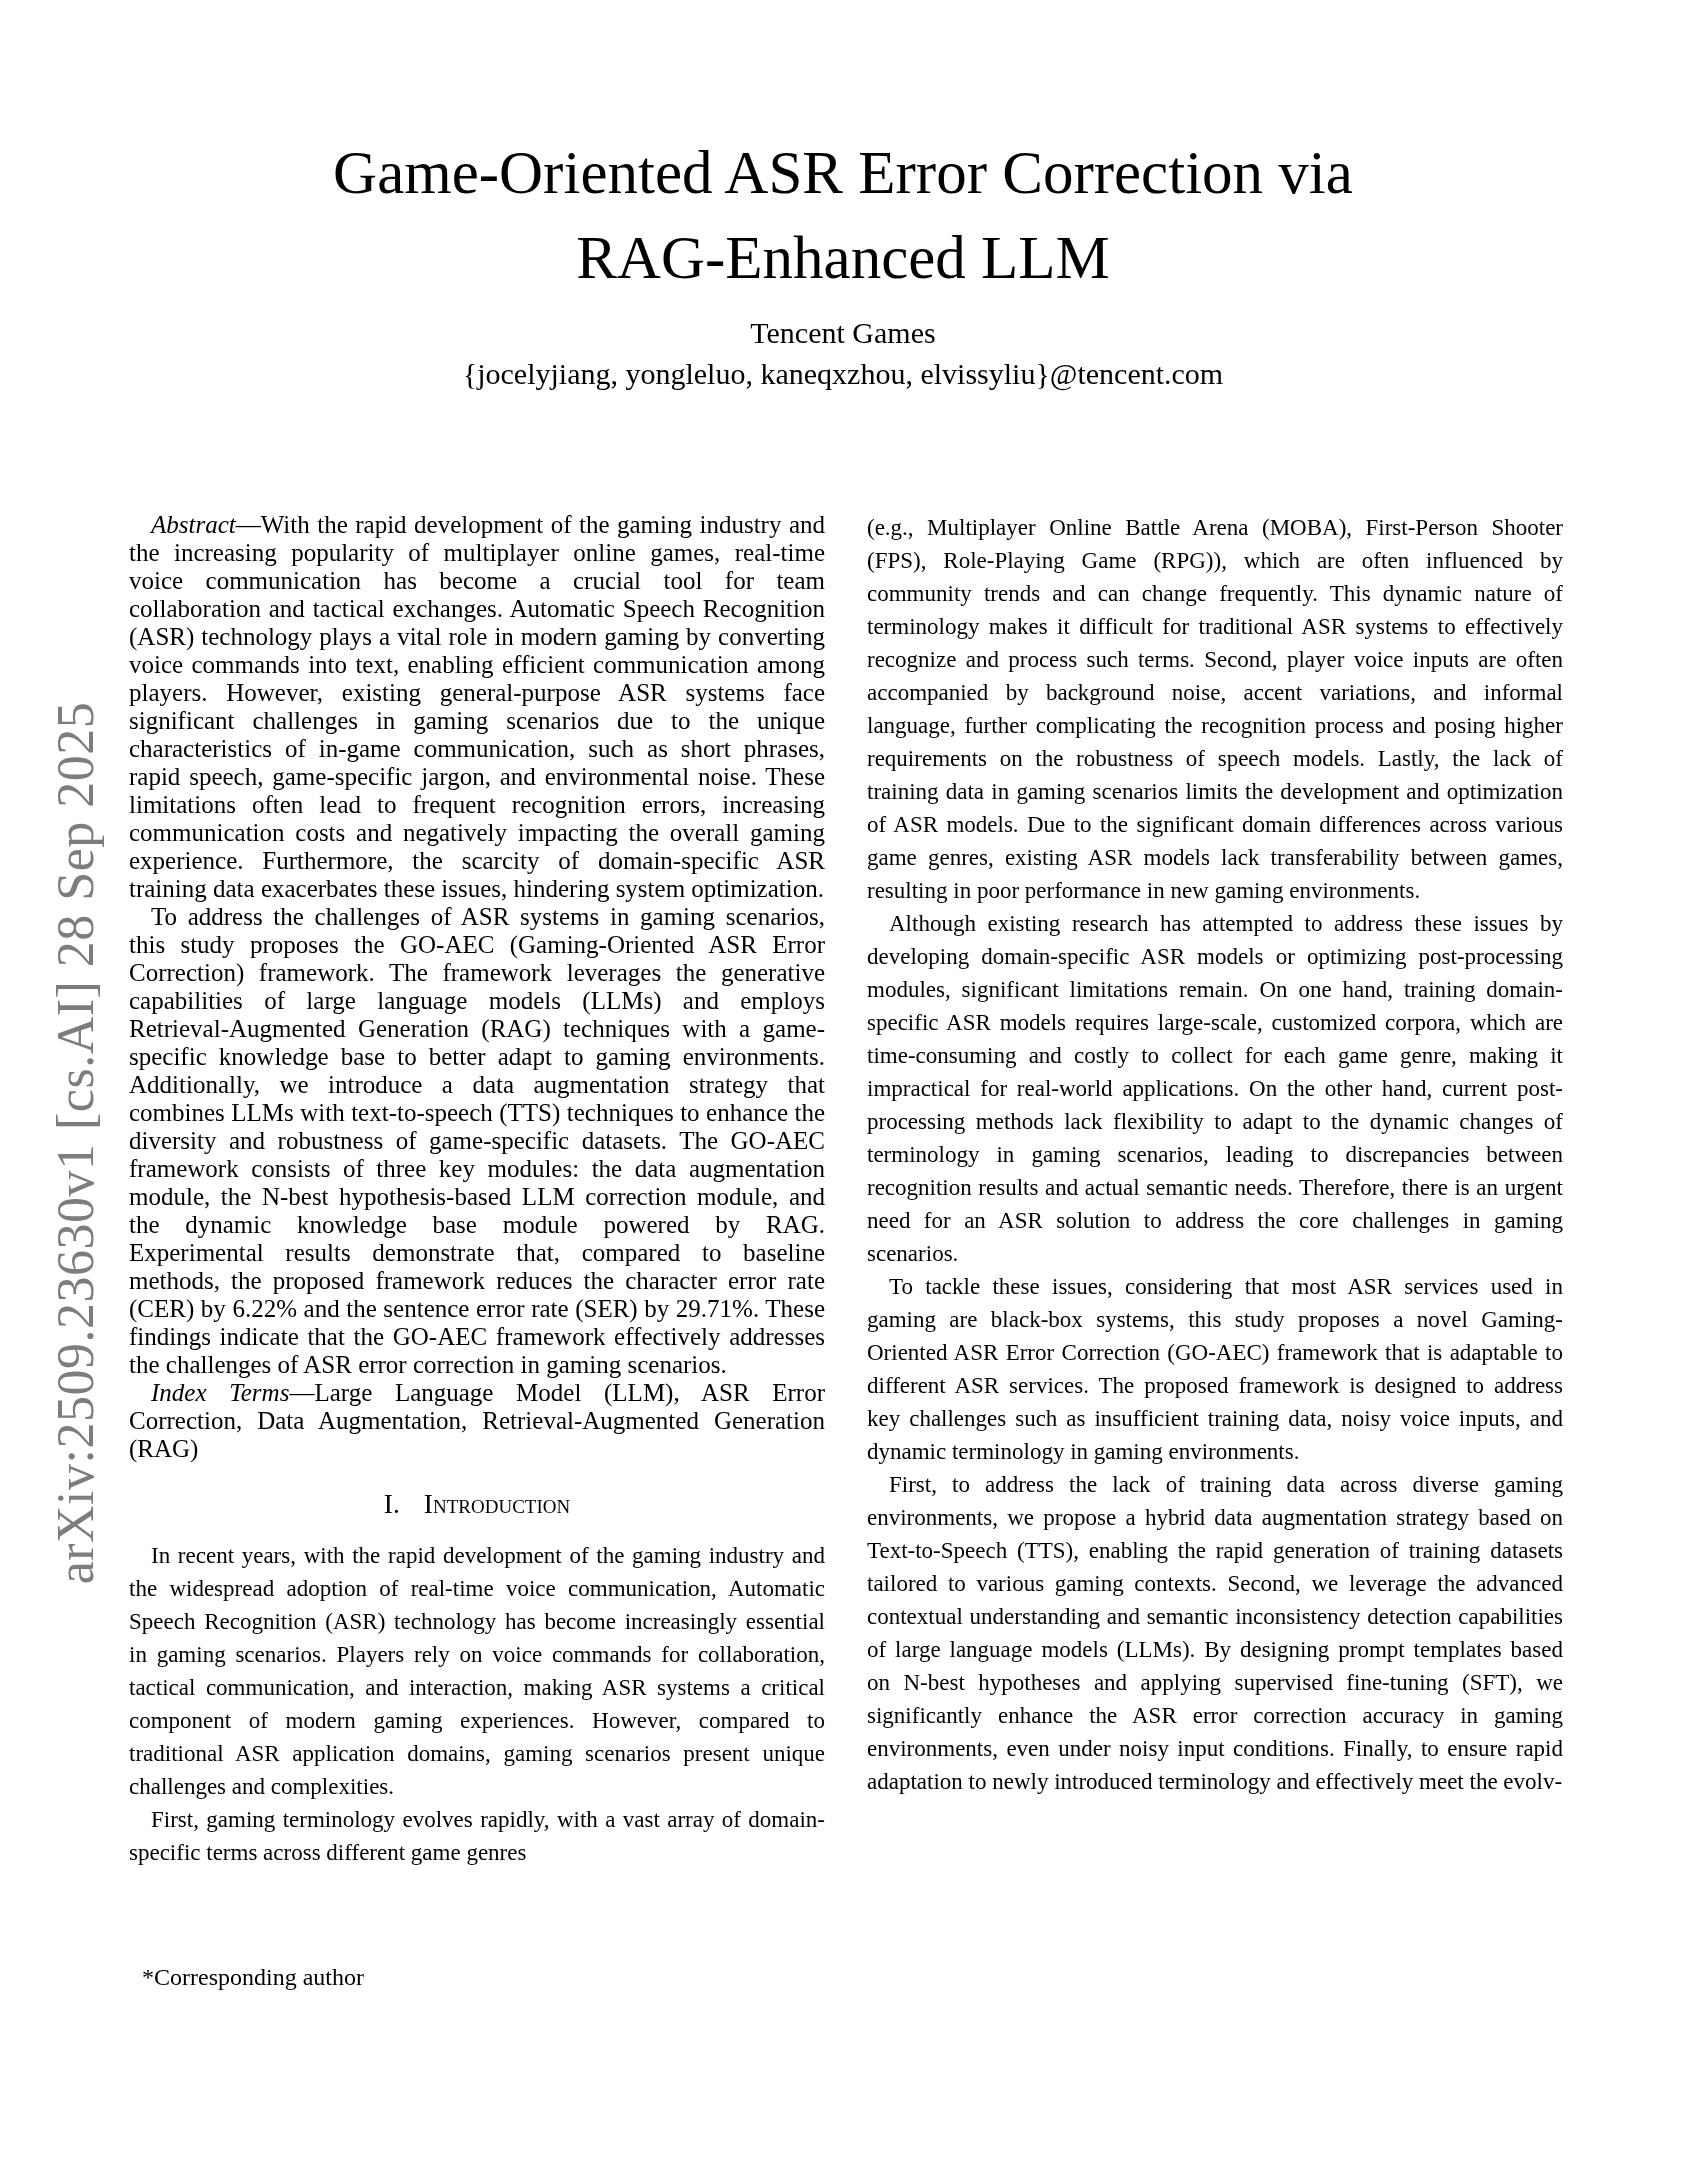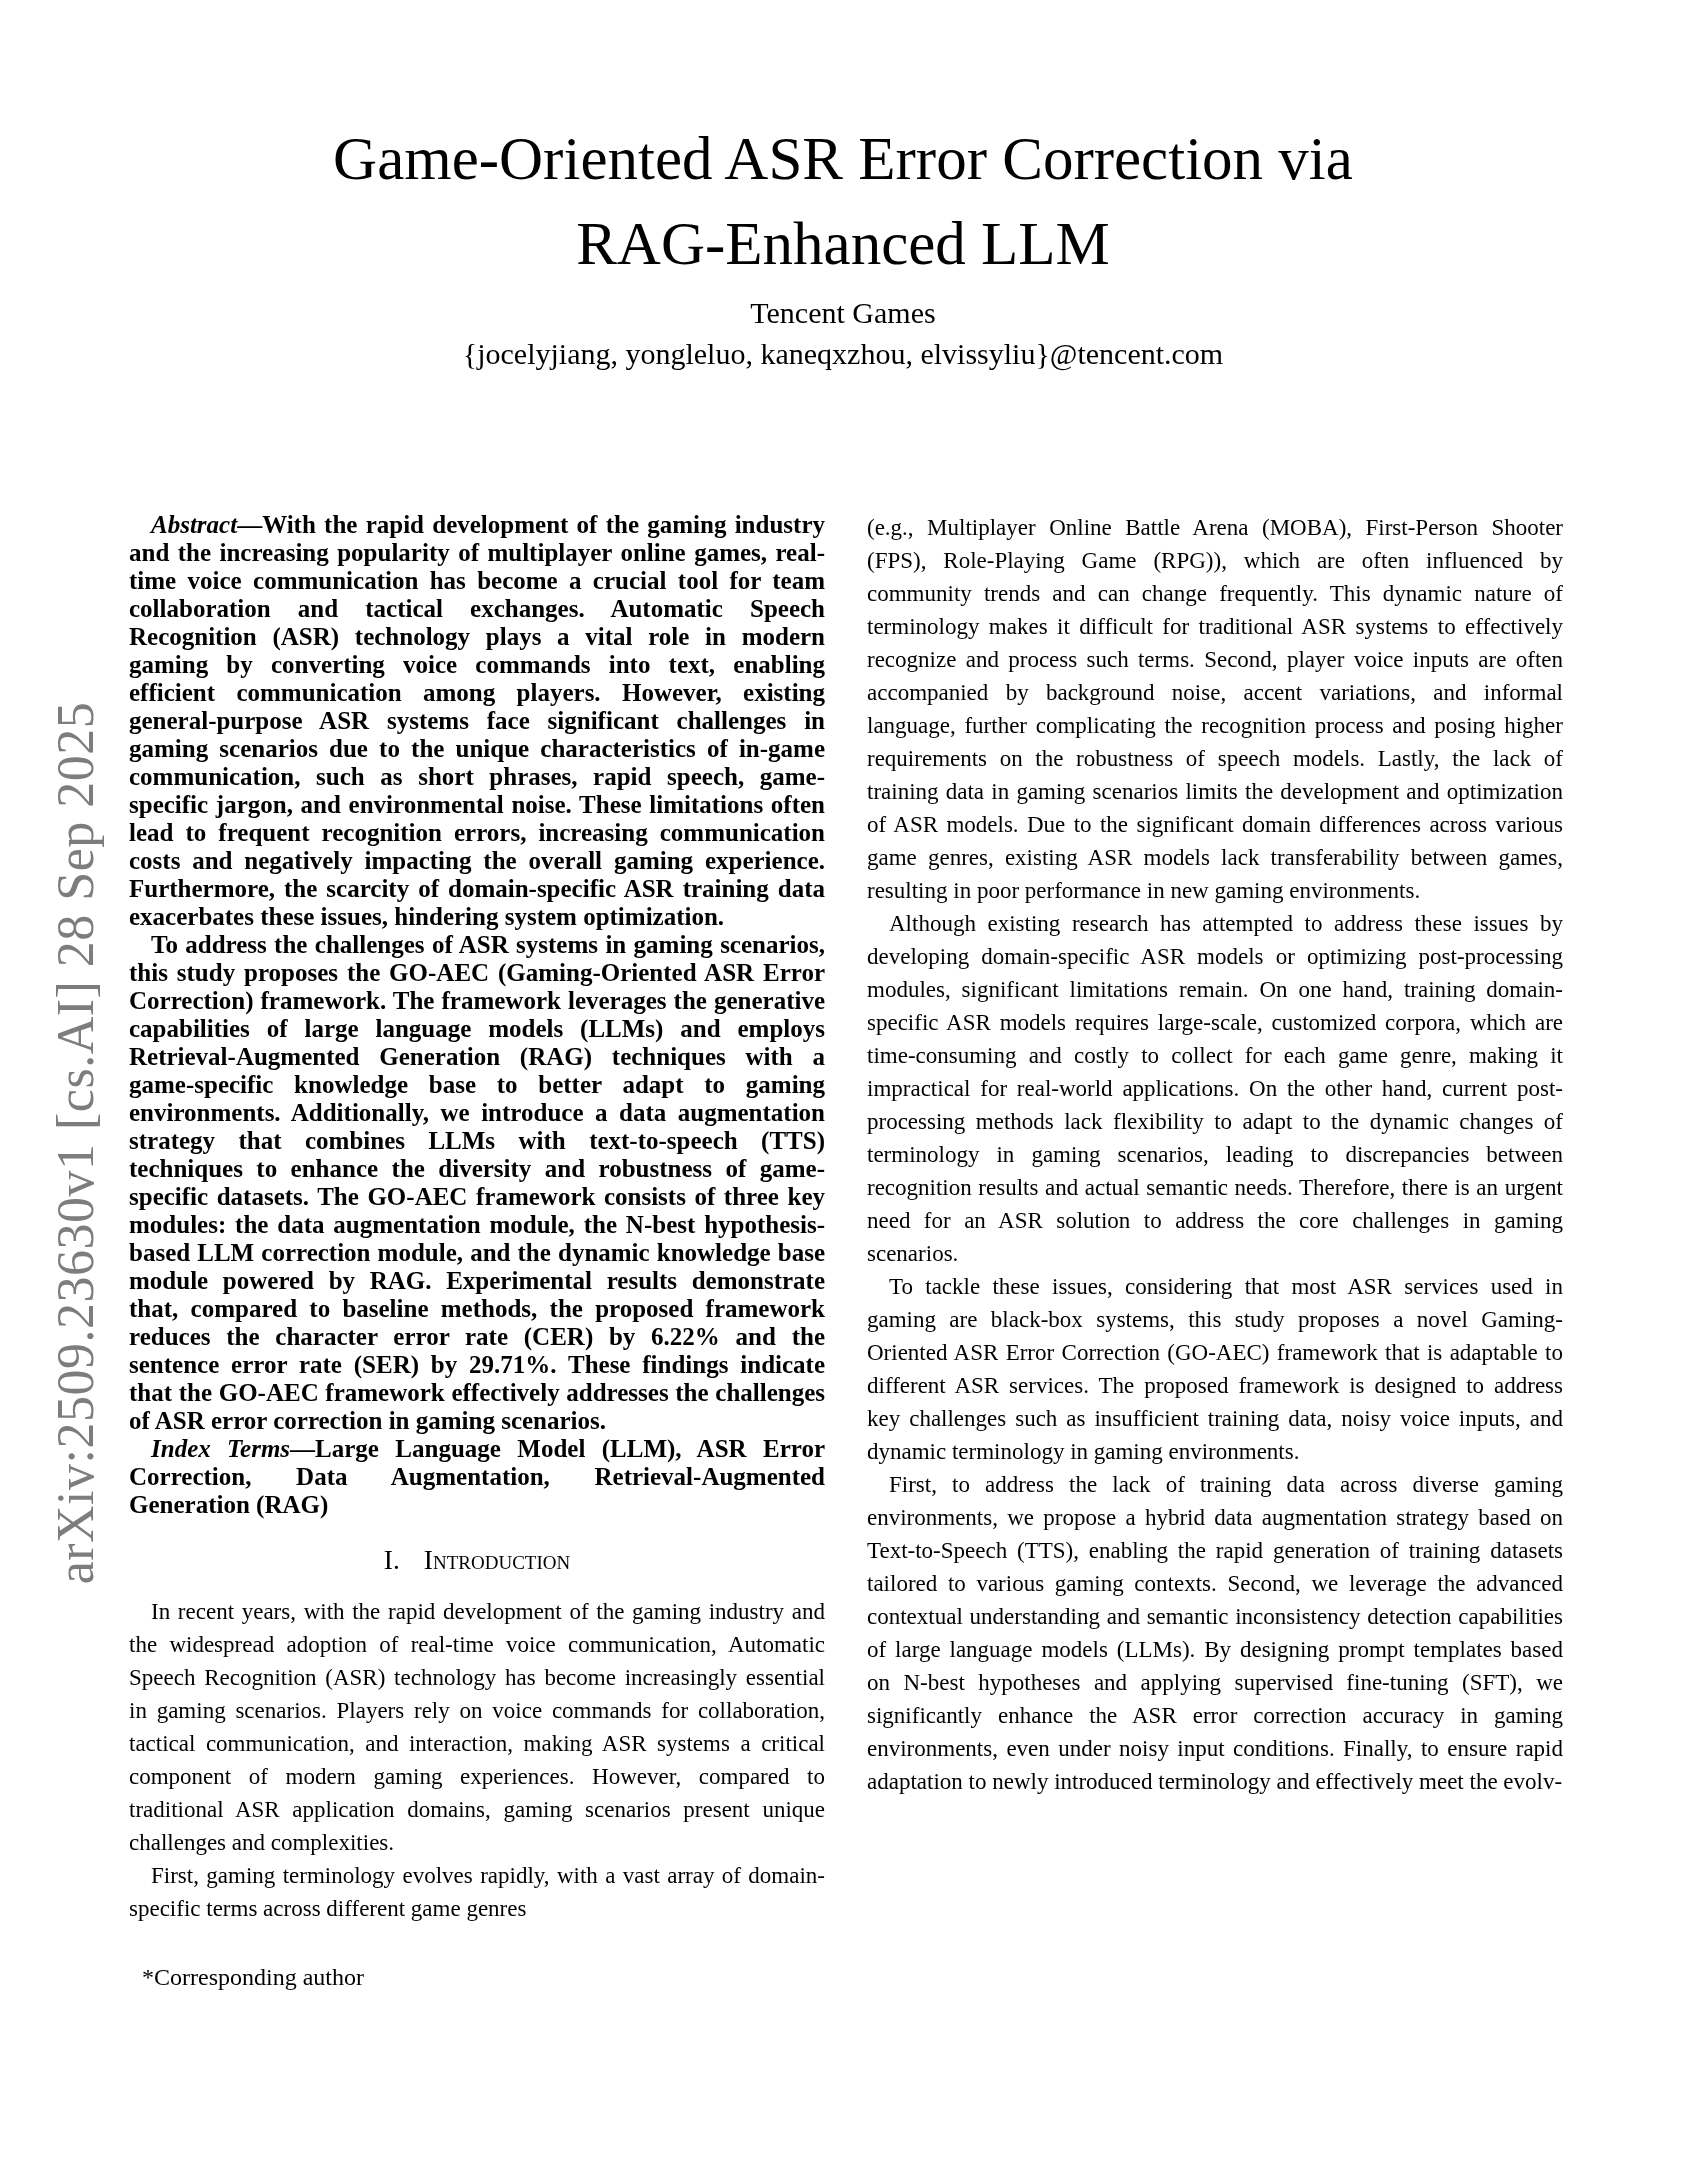--- a/index.html
+++ b/index.html
@@ -30,21 +30,21 @@
     font-size: 52px;
     color: #7d7d7d;
     letter-spacing: 0.5px;
   }
   
   .titleblock {
     padding-top: 116px;
     text-align: center;
   }
   .title {
-    margin: 0;
+    margin: 14px;
     font-size: 61px;
     font-weight: 400;
     line-height: 85px;
     text-align: center;
   }
   .authors {
     margin-top: 46px;
     font-size: 31px;
     line-height: 37px;
   }
@@ -78,21 +78,21 @@
   }
   p {
     margin: 0;
     text-align: justify;
     hyphens: auto;
     -webkit-hyphens: auto;
   }
   .abstract {
     font-size: 25px;
     line-height: 28px;
-    font-weight: 700;
+    font-weight: 400;
   }
   .indent {
     text-indent: 22px;
   }
   .it {
     font-style: italic;
   }
   .section-heading {
     margin: 25px 0 19px 0;
     text-align: center;

